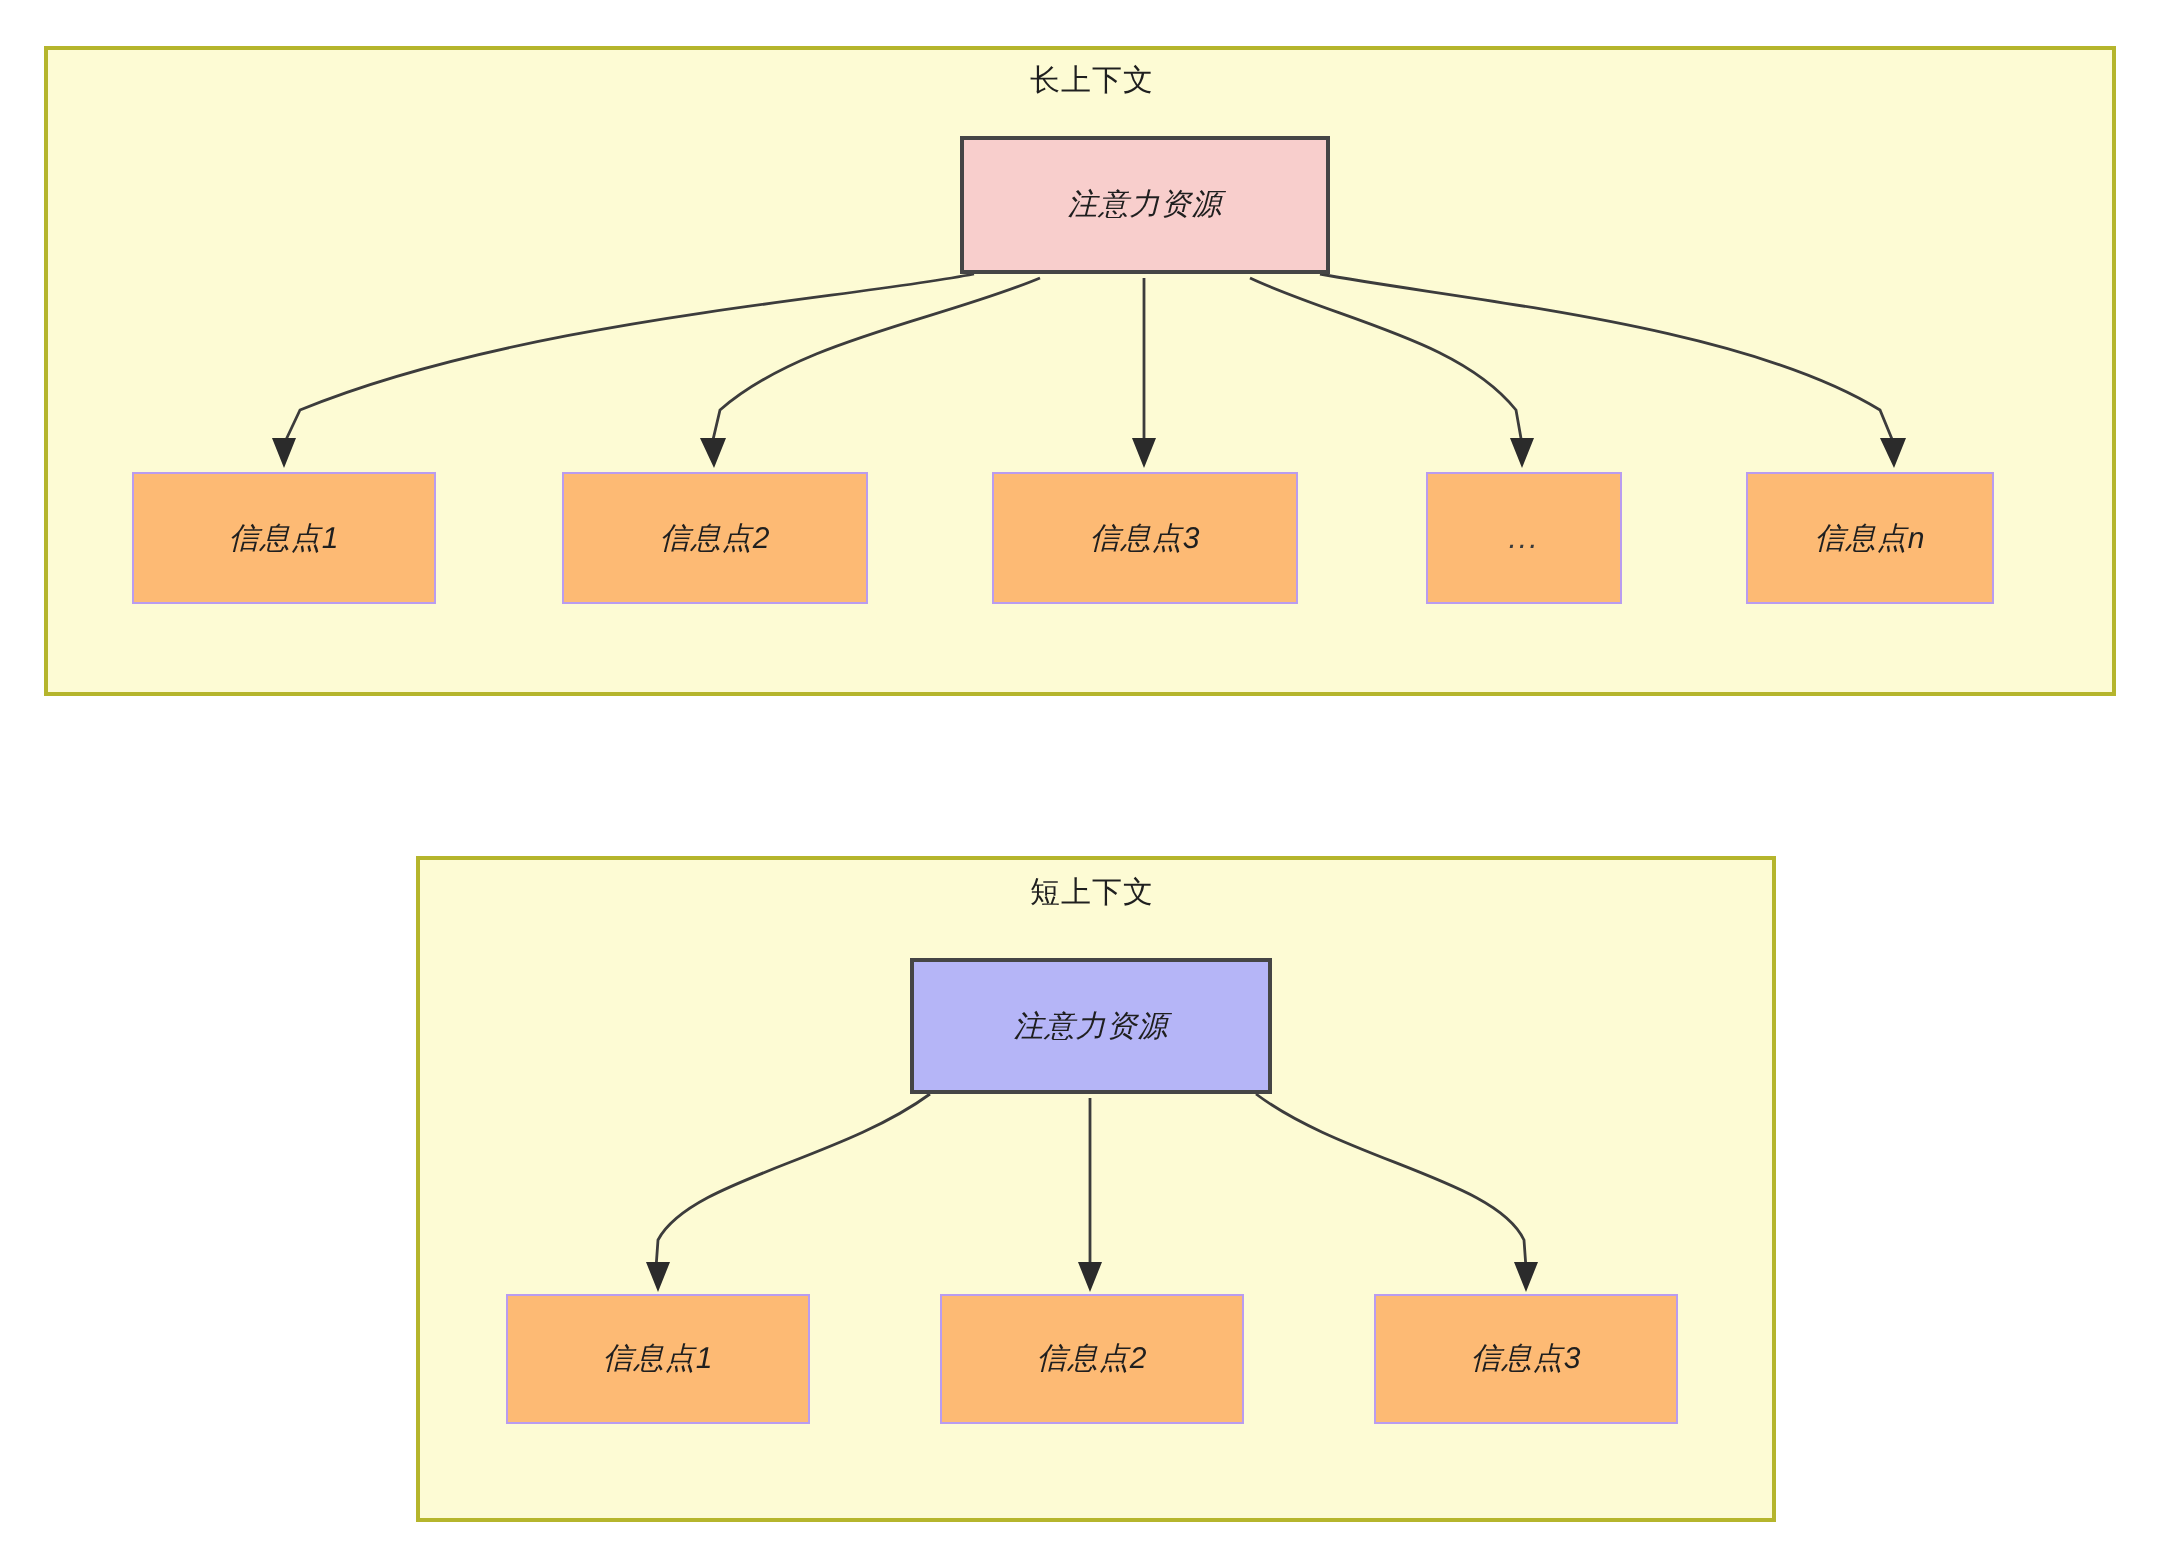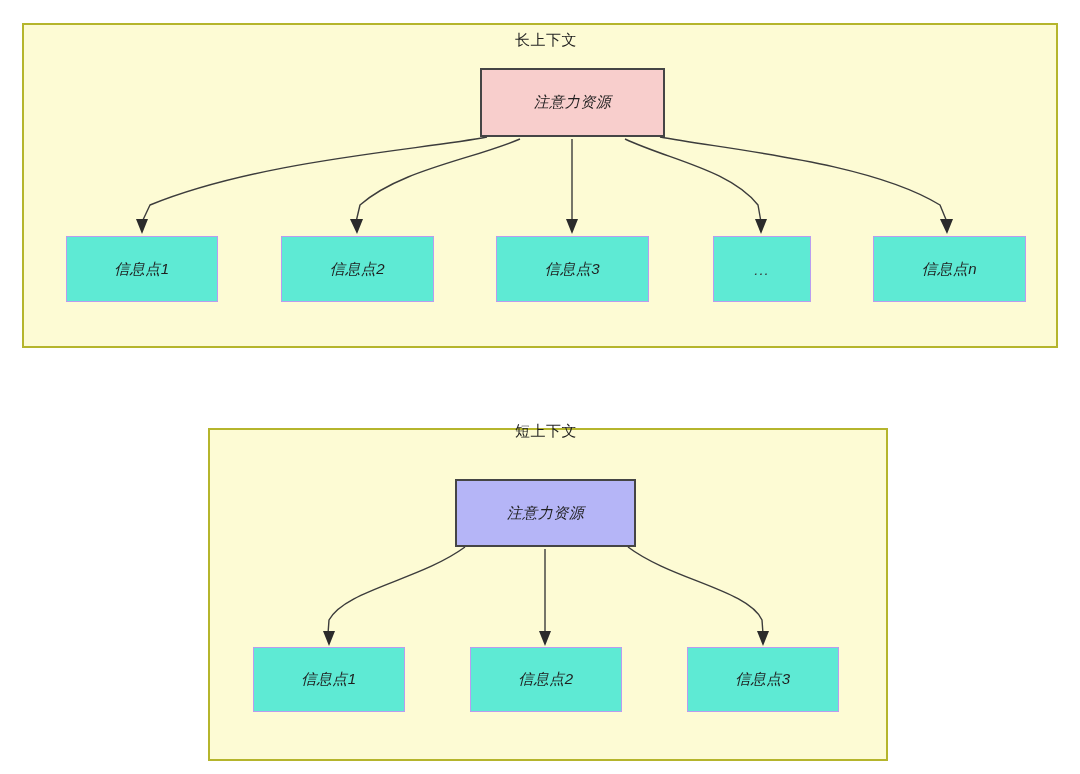--- a/index.html
+++ b/index.html
@@ -57,21 +57,21 @@
     background: #f8cecc;
     border: 2px solid #454545;
   }
 
   .node-root-short {
     background: #b5b5f7;
     border: 2px solid #454545;
   }
 
   .node-leaf {
-    background: #5eead4;
+    background: #fdba74;
     border: 1.5px solid #b99cf0;
   }
 
   .node-ellipsis {
     font-size: 15px;
     color: #3a3a3a;
     letter-spacing: 1px;
   }
 
   svg.edges {
@@ -123,25 +123,25 @@
   <div class="node node-root-long" style="left:480px; top:68px; width:185px; height:69px;">注意力资源</div>
 
   <div class="node node-leaf" style="left:66px; top:236px; width:152px; height:66px;">信息点1</div>
 
   <div class="node node-leaf" style="left:281px; top:236px; width:153px; height:66px;">信息点2</div>
 
   <div class="node node-leaf" style="left:496px; top:236px; width:153px; height:66px;">信息点3</div>
 
   <div class="node node-leaf node-ellipsis" style="left:713px; top:236px; width:98px; height:66px;">...</div>
 
-  <div class="node node-leaf" style="left:873px; top:236px; width:153px; height:66px;">信息点n</div>
+  <div class="node node-leaf" style="left:873px; top:236px; width:124px; height:66px;">信息点n</div>
 
   <div class="group-box" style="left:208px; top:428px; width:680px; height:333px;"></div>
 
-  <div class="group-title" style="left:440px; top:422px; width:212px;">短上下文</div>
+  <div class="group-title" style="left:440px; top:437px; width:212px;">短上下文</div>
 
   <svg class="edges" viewBox="0 0 1080 774">
     <path d="M 465,547 C 420,580 345,590 329,620 L 328,634"></path>
     <polygon class="arrowhead" points="329,646 323,631 335,631"></polygon>
 
     <path d="M 545,549 L 545,634"></path>
     <polygon class="arrowhead" points="545,646 539,631 551,631"></polygon>
 
     <path d="M 628,547 C 672,580 748,590 762,620 L 763,634"></path>
     <polygon class="arrowhead" points="763,646 757,631 769,631"></polygon>

